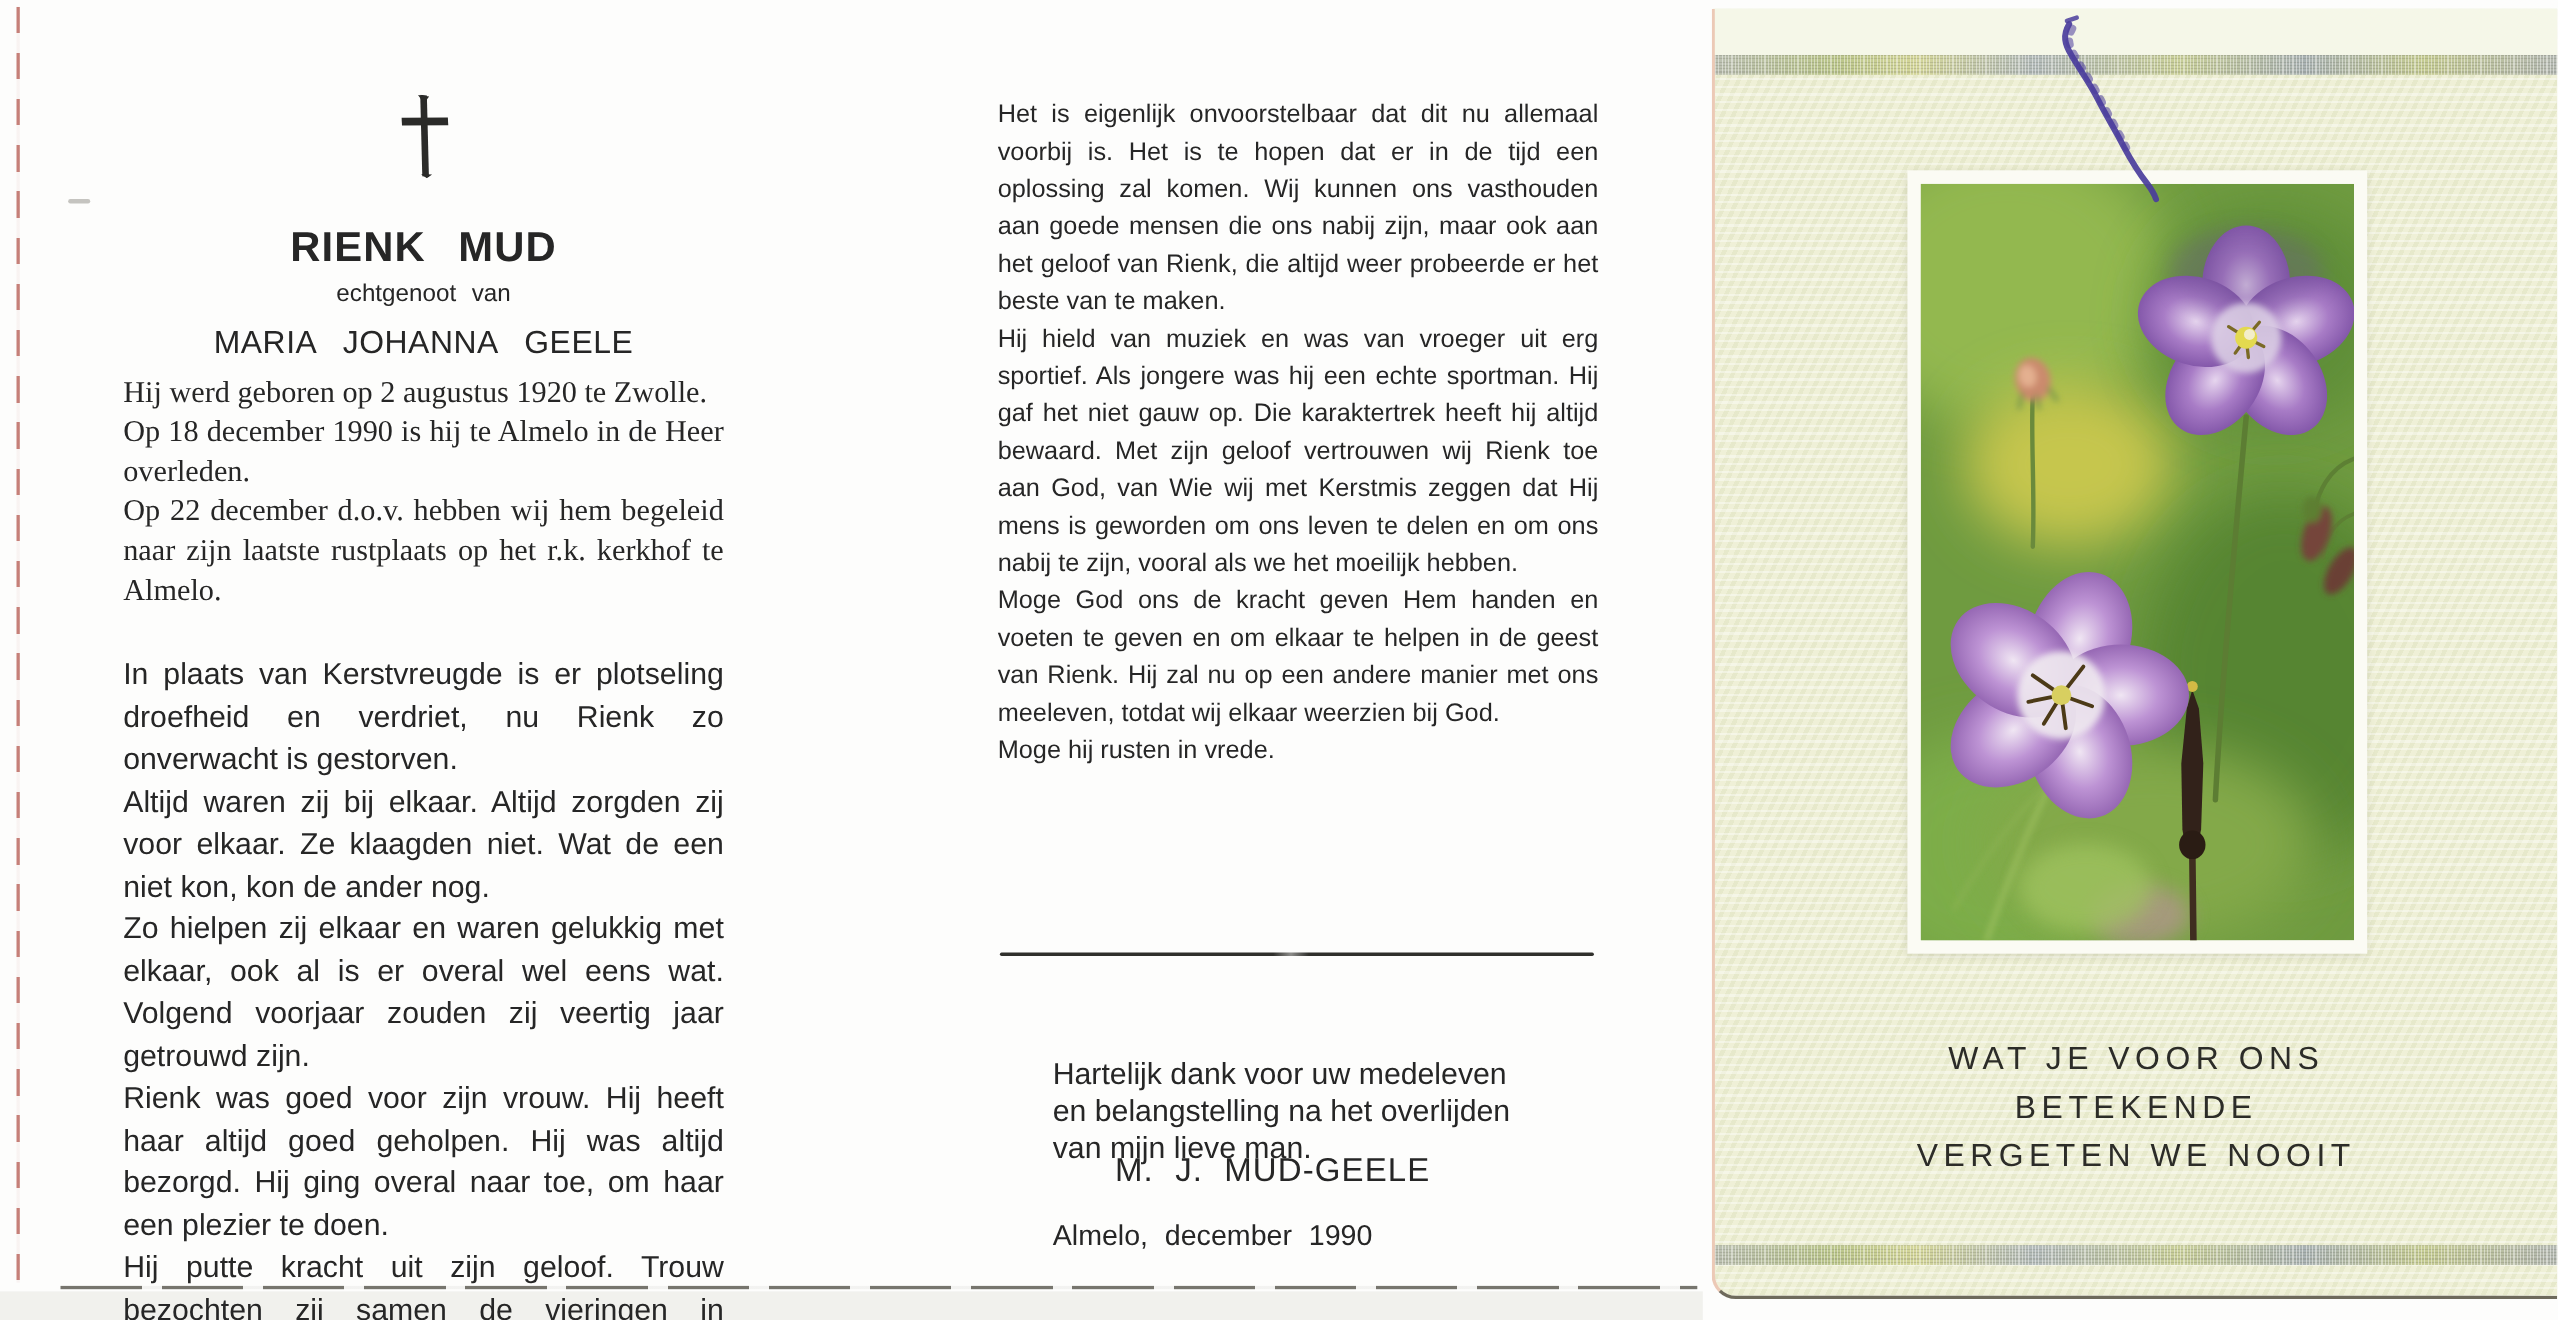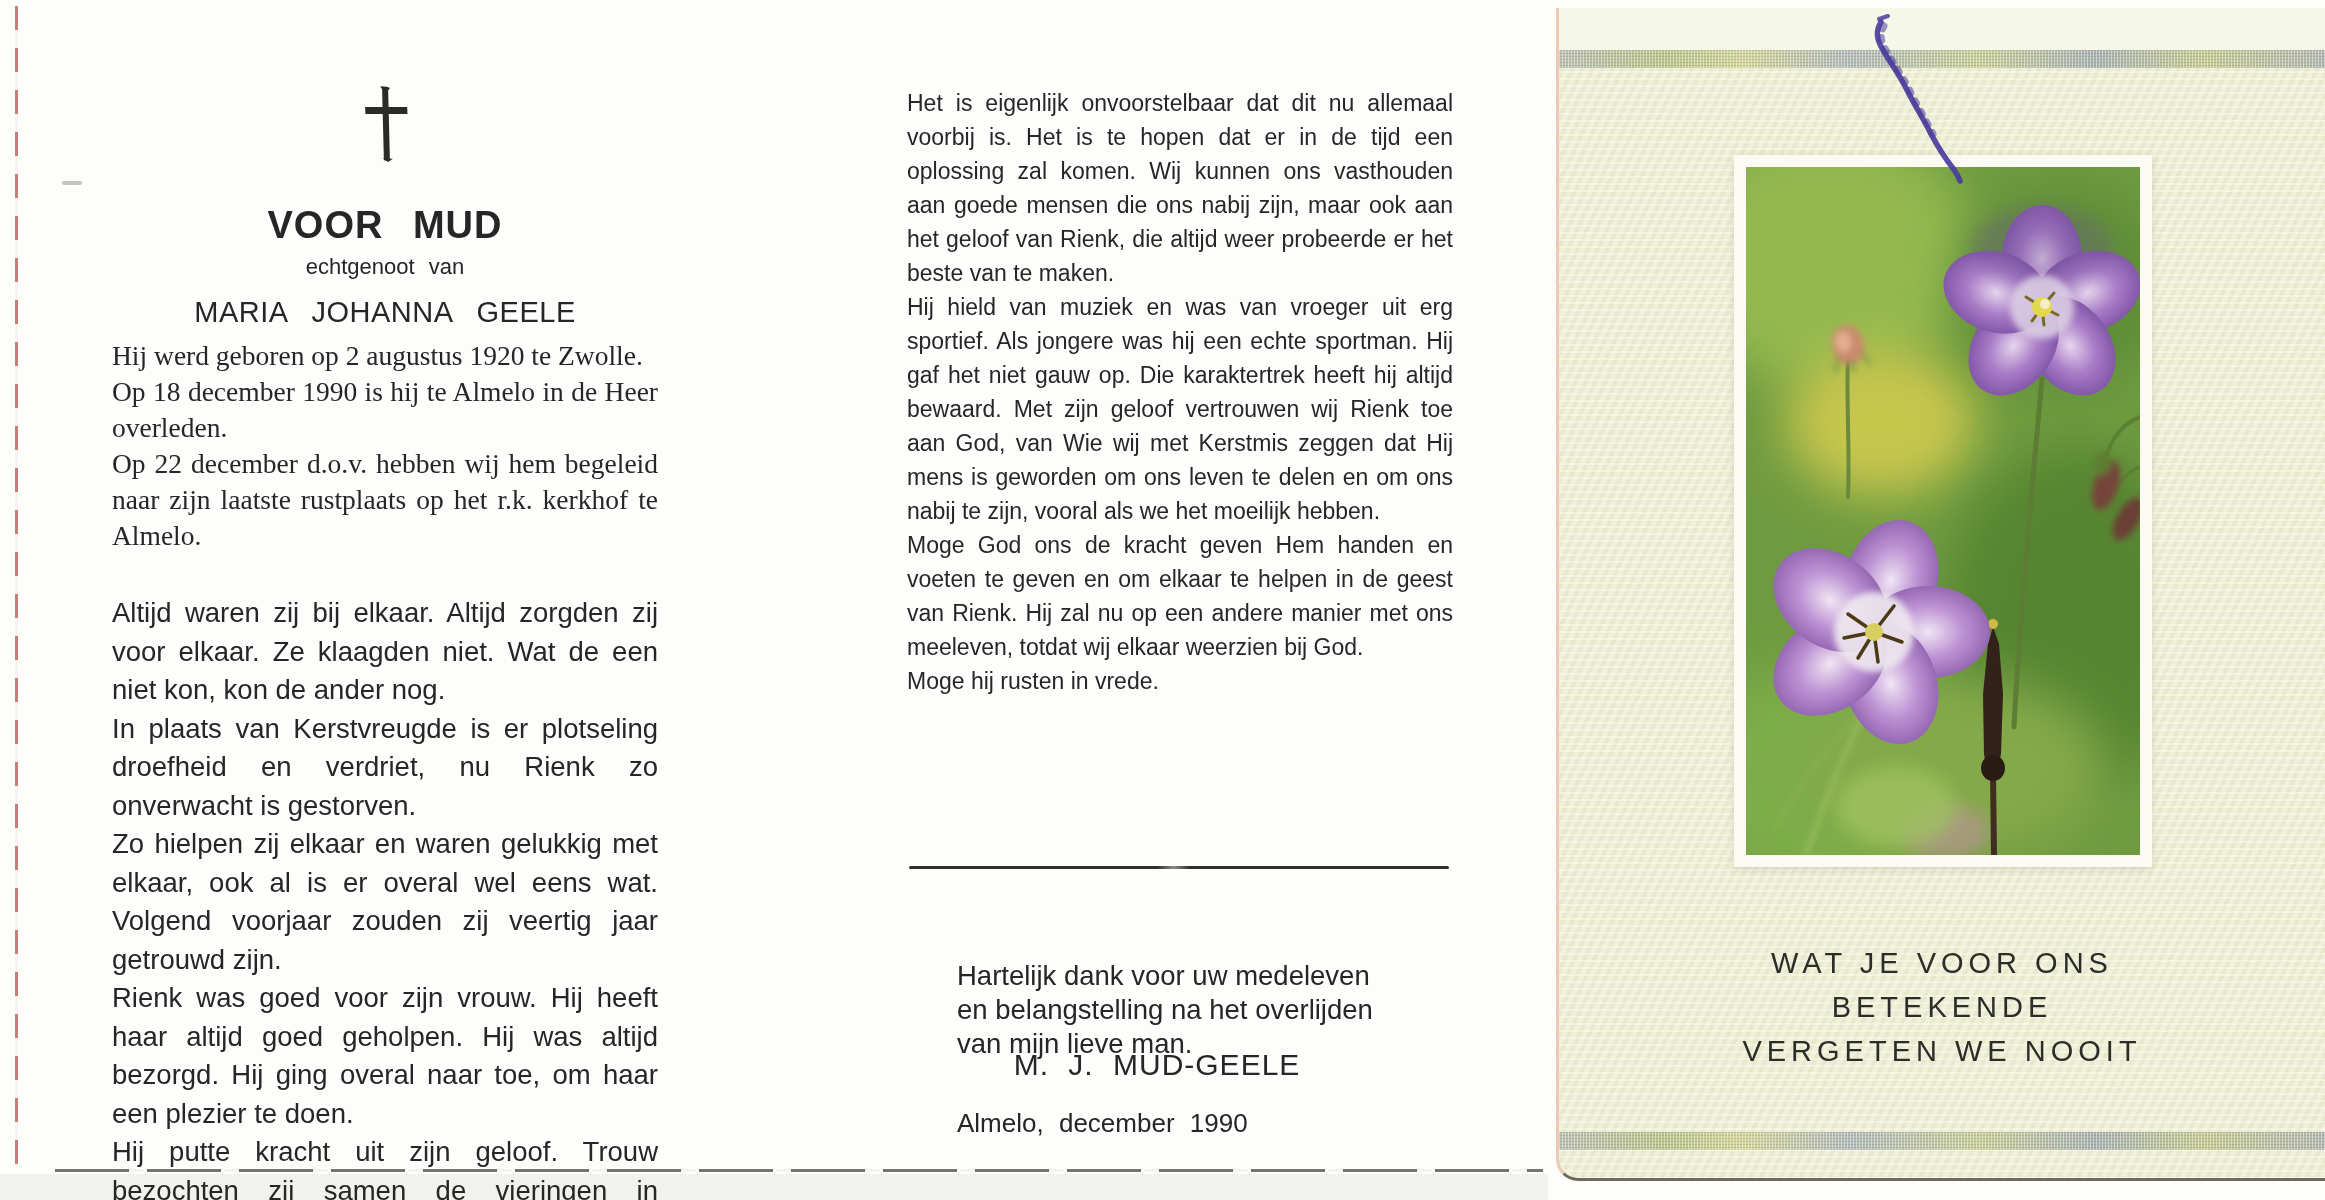--- a/index.html
+++ b/index.html
@@ -71,33 +71,33 @@
   <div class="bottom-dash"></div>
   <div class="small-dash"></div>
 
   <svg class="cross" viewBox="0 0 50 76">
     <polygon points="22,0 28,1 26,75 20,74" fill="#2b2b29"></polygon>
     <polygon points="4,20 46,22 46,29 4,27" fill="#2b2b29"></polygon>
     <polygon points="20,0 30,2 25,8" fill="#2b2b29"></polygon>
     <polygon points="19,72 29,73 24,76" fill="#2b2b29"></polygon>
   </svg>
 
-  <div class="deceased-name">VOOR MUD</div>
+  <div class="deceased-name">RIENK MUD</div>
   <div class="relation">echtgenoot van</div>
   <div class="spouse">MARIA JOHANNA GEELE</div>
 
   <div class="block block-a">
     <p>Hij werd geboren op 2 augustus 1920 te Zwolle.</p>
     <p>Op 18 december 1990 is hij te Almelo in de Heer overleden.</p>
     <p>Op 22 december d.o.v. hebben wij hem begeleid naar zijn laatste rustplaats op het r.k. kerkhof te Almelo.</p>
   </div>
 
   <div class="block block-b">
+    <p>In plaats van Kerstvreugde is er plotseling droefheid en verdriet, nu Rienk zo onverwacht is gestorven.</p>
     <p>Altijd waren zij bij elkaar. Altijd zorgden zij voor elkaar. Ze klaagden niet. Wat de een niet kon, kon de ander nog.</p>
-    <p>In plaats van Kerstvreugde is er plotseling droefheid en verdriet, nu Rienk zo onverwacht is gestorven.</p>
     <p>Zo hielpen zij elkaar en waren gelukkig met elkaar, ook al is er overal wel eens wat. Volgend voorjaar zouden zij veertig jaar getrouwd zijn.</p>
     <p>Rienk was goed voor zijn vrouw. Hij heeft haar altijd goed geholpen. Hij was altijd bezorgd. Hij ging overal naar toe, om haar een plezier te doen.</p>
     <p>Hij putte kracht uit zijn geloof. Trouw bezochten zij samen de vieringen in Eugeria.</p>
   </div>
 
   <div class="block block-m">
     <p>Het is eigenlijk onvoorstelbaar dat dit nu allemaal voorbij is. Het is te hopen dat er in de tijd een oplossing zal komen. Wij kunnen ons vasthouden aan goede mensen die ons nabij zijn, maar ook aan het geloof van Rienk, die altijd weer probeerde er het beste van te maken.</p>
     <p>Hij hield van muziek en was van vroeger uit erg sportief. Als jongere was hij een echte sportman. Hij gaf het niet gauw op. Die karaktertrek heeft hij altijd bewaard. Met zijn geloof vertrouwen wij Rienk toe aan God, van Wie wij met Kerstmis zeggen dat Hij mens is geworden om ons leven te delen en om ons nabij te zijn, vooral als we het moeilijk hebben.</p>
     <p>Moge God ons de kracht geven Hem handen en voeten te geven en om elkaar te helpen in de geest van Rienk. Hij zal nu op een andere manier met ons meeleven, totdat wij elkaar weerzien bij God.</p>
     <p>Moge hij rusten in vrede.</p>

